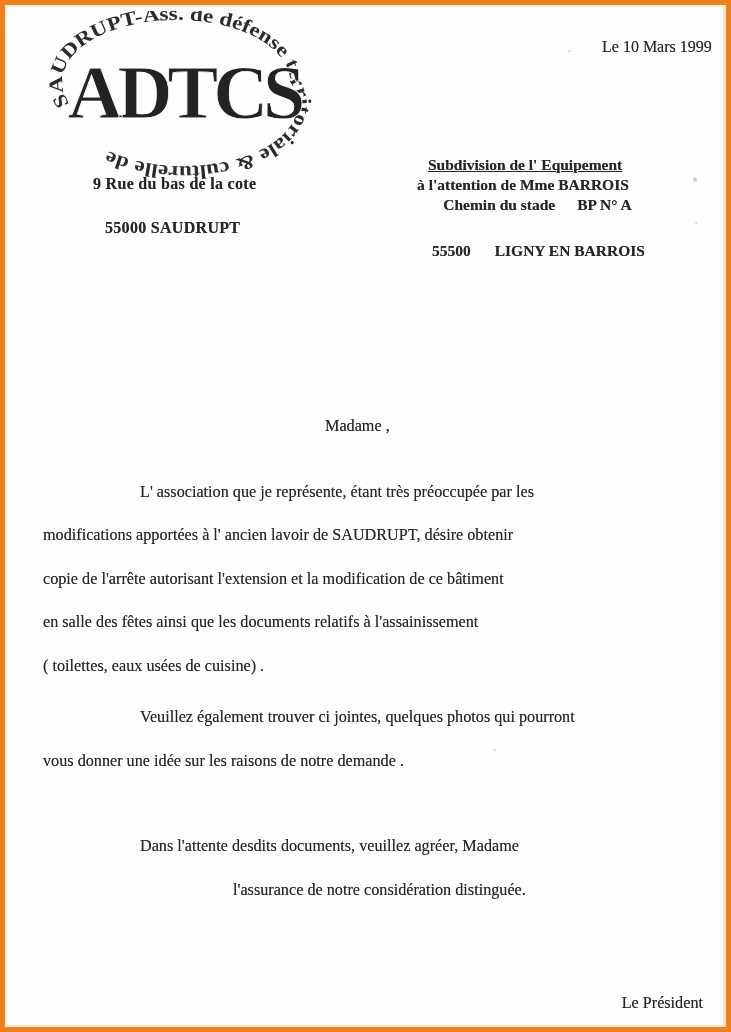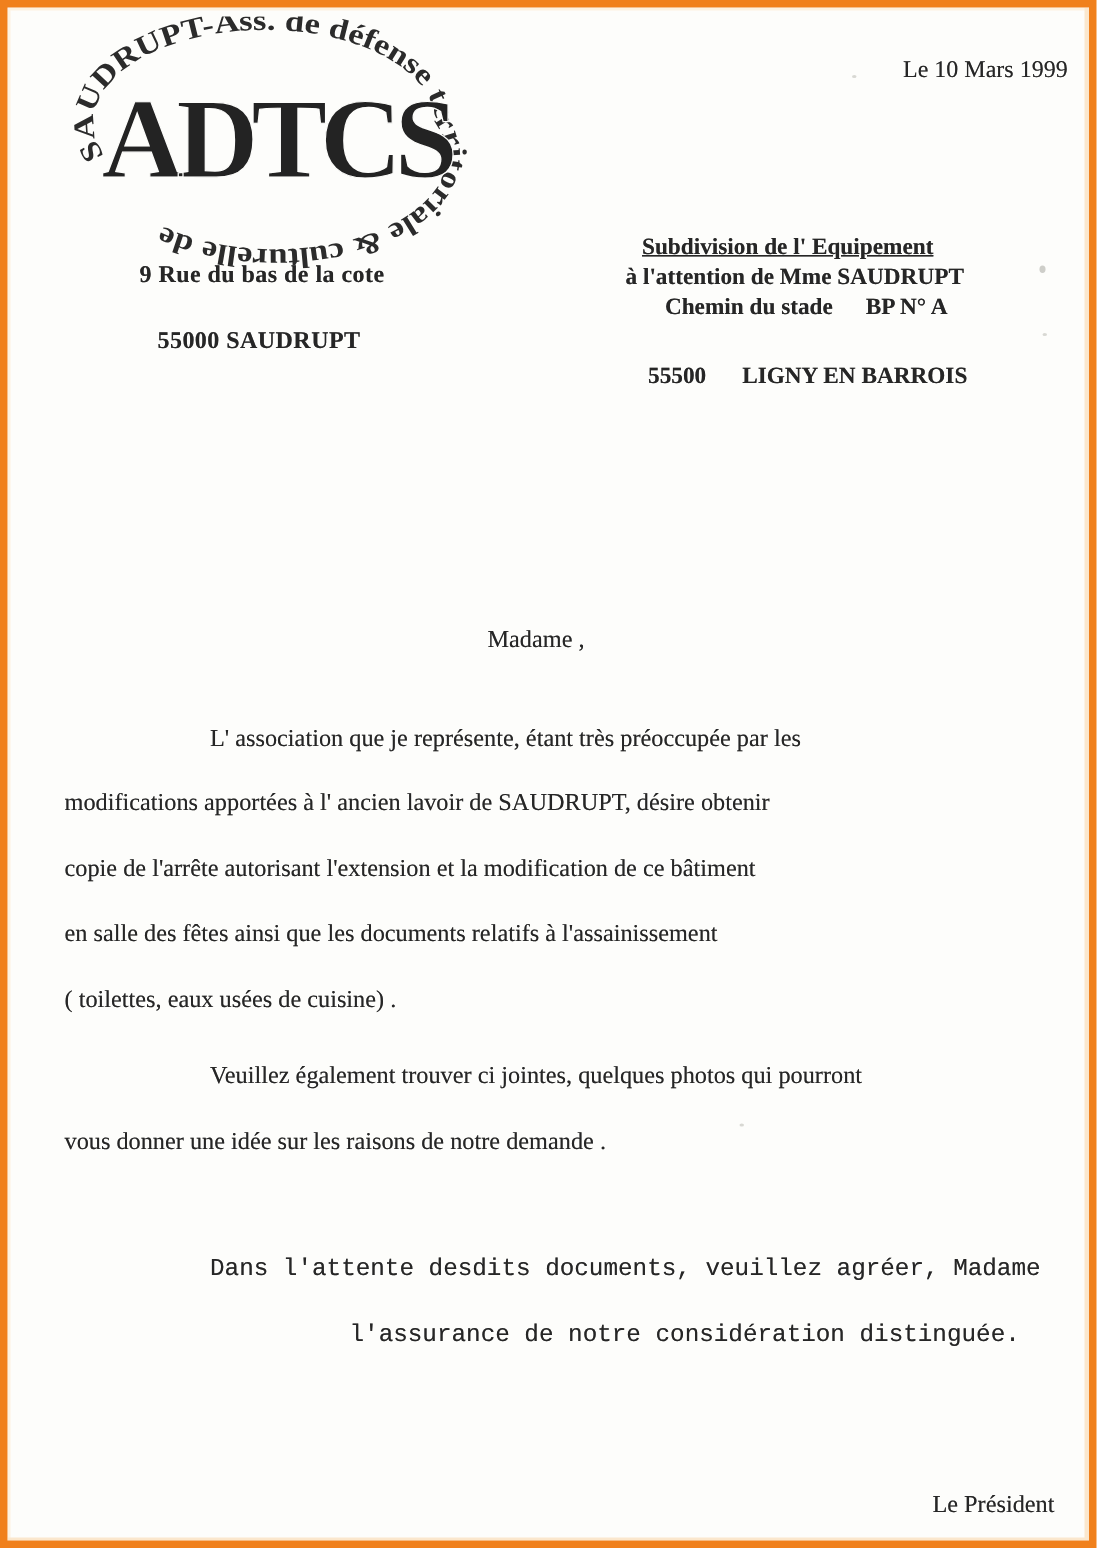--- a/index.html
+++ b/index.html
@@ -50,21 +50,21 @@
     position: absolute;
     left: 38px; top: 400px;
     width: 660px;
     font-size: 16.2px;
     line-height: 43.5px;
     white-space: nowrap;
   }
   .salutation   { padding-left: 282px; margin-bottom: 22px; }
   .indent       { padding-left: 97px; }
   .para2        { margin-top: 8px; }
-  .closing      { margin-top: 42px; font-family: Liberation Mono, monospace; }
+  .closing      { margin-top: 42px; }
   .closing-2    { padding-left: 190px; }
   .signature    { margin-top: 70px; padding-left: 377px; text-align: right; }
 
   
   .speck { position: absolute; background: #b9b9b3; border-radius: 50%; opacity: .55; }
   .sp1 { left: 563px; top: 45px;  width: 3px; height: 2px; }
   .sp2 { left: 688px; top: 172px; width: 4px; height: 5px; opacity:.7; }
   .sp3 { left: 690px; top: 217px; width: 3px; height: 2px; }
   .sp4 { left: 488px; top: 744px; width: 3px; height: 2px; }
 </style>
@@ -83,21 +83,21 @@
     <text x="141" y="107" text-anchor="middle" font-family="Liberation Serif, serif" font-weight="bold" font-size="76" letter-spacing="-5" fill="#232323" stroke="#fdfdfb" stroke-width="0.8">ADTCS</text>
   </svg>
 
   <div class="sender-line l1 scan-text">9 Rue du bas de la cote</div>
   <div class="sender-line l2 scan-text">55000 SAUDRUPT</div>
 
   <div class="date-line scan-text">Le 10 Mars 1999</div>
 
   <div class="recipient scan-text">
     <div class="r1">Subdivision de l' Equipement</div>
-    <div class="r2">à l'attention de Mme SAUDRUPT</div>
+    <div class="r2">à l'attention de Mme BARROIS</div>
     <div class="r3">
       <span>Chemin du stade</span><span class="gap-a"></span><span>BP N° A</span>
     </div>
     <div class="r4">
       <span>55500</span><span class="gap-b"></span><span>LIGNY EN BARROIS</span>
     </div>
   </div>
 
   <div class="letter-body scan-text">
     <div class="salutation">Madame ,</div>

